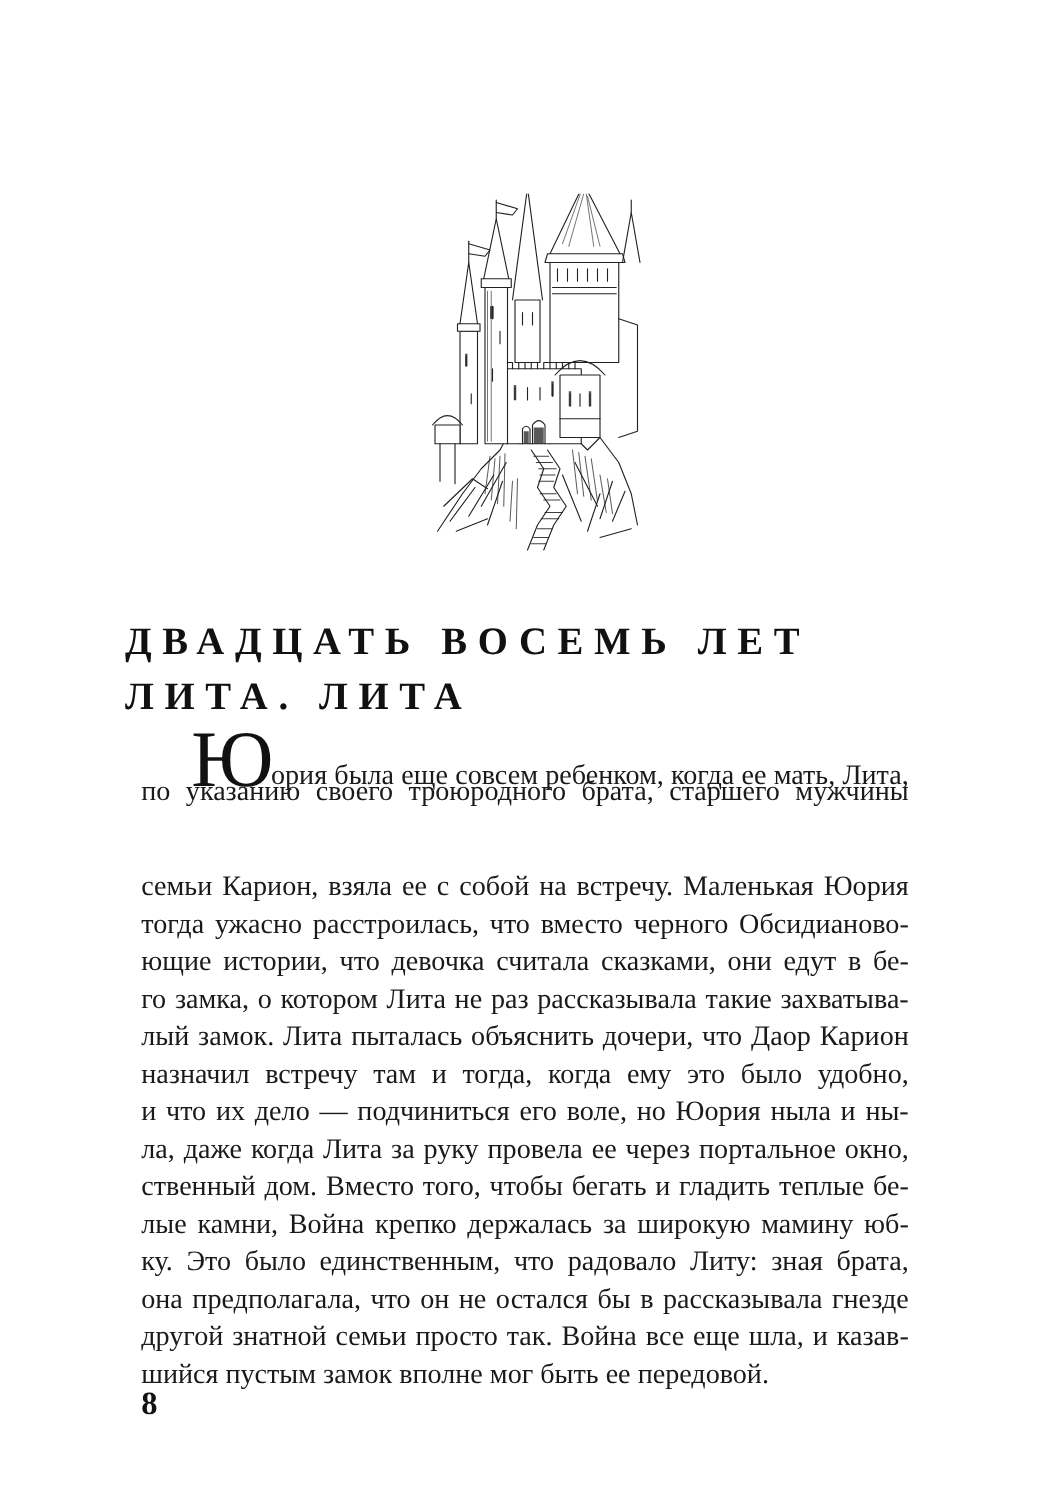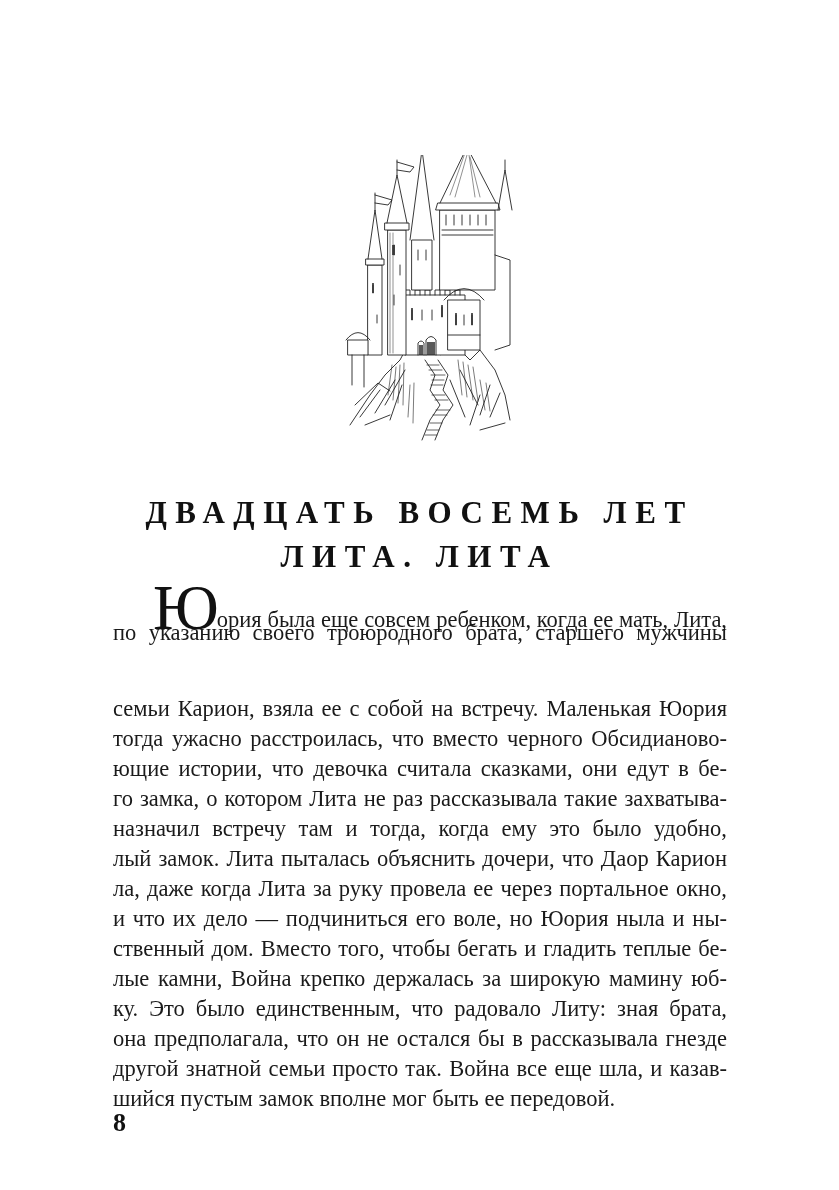--- a/index.html
+++ b/index.html
@@ -26,21 +26,20 @@
     left: 330px;
     top: 155px;
     width: 190px;
     height: 295px;
   }
   .chapter-title {
     position: absolute;
     left: 100px;
     width: 639px;
     top: 470px;
-    text-align: center;
     font-family: "Liberation Serif", "DejaVu Serif", serif;
     font-weight: bold;
     font-size: 31px;
     letter-spacing: 8.5px;
     line-height: 44px;
     color: #111;
   }
   .chapter-title .tline {
     display: block;
     white-space: nowrap;
@@ -184,24 +183,24 @@
     <span class="tline">ЛИТА. ЛИТА</span>
   </h1>
 
   <div class="body-text">
     <span class="line first" style="word-spacing: 0px;"><span class="dropcap">Ю</span><span>ория была еще совсем ребенком, когда ее мать, Лита,</span></span>
     <span class="line" style="word-spacing: 0px;">по указанию своего троюродного брата, старшего мужчины</span>
     <span class="line" style="word-spacing: 0px; margin-top: 46px;">семьи Карион, взяла ее с собой на встречу. Маленькая Юория</span>
     <span class="line" style="word-spacing: 0px;">тогда ужасно расстроилась, что вместо черного Обсидианово-</span>
     <span class="line" style="word-spacing: 0px;">ющие истории, что девочка считала сказками, они едут в бе-</span>
     <span class="line" style="word-spacing: 0px;">го замка, о котором Лита не раз рассказывала такие захватыва-</span>
+    <span class="line" style="word-spacing: 0px;">лый замок. Лита пыталась объяснить дочери, что Даор Карион</span>
     <span class="line" style="word-spacing: 0px;">назначил встречу там и тогда, когда ему это было удобно,</span>
-    <span class="line" style="word-spacing: 0px;">лый замок. Лита пыталась объяснить дочери, что Даор Карион</span>
+    <span class="line" style="word-spacing: 0px;">и что их дело — подчиниться его воле, но Юория ныла и ны-</span>
     <span class="line" style="word-spacing: 0px;">ла, даже когда Лита за руку провела ее через портальное окно,</span>
-    <span class="line" style="word-spacing: 0px;">и что их дело — подчиниться его воле, но Юория ныла и ны-</span>
     <span class="line" style="word-spacing: 0px;">ственный дом. Вместо того, чтобы бегать и гладить теплые бе-</span>
     <span class="line" style="word-spacing: 0px;">лые камни, Война крепко держалась за широкую мамину юб-</span>
     <span class="line" style="word-spacing: 0px;">ку. Это было единственным, что радовало Литу: зная брата,</span>
     <span class="line" style="word-spacing: 0px;">она предполагала, что он не остался бы в рассказывала гнезде</span>
     <span class="line" style="word-spacing: 0px;">другой знатной семьи просто так. Война все еще шла, и казав-</span>
     <span class="line last">шийся пустым замок вполне мог быть ее передовой.</span>
   </div>
 
   <div class="page-number">8</div>
 </div>

